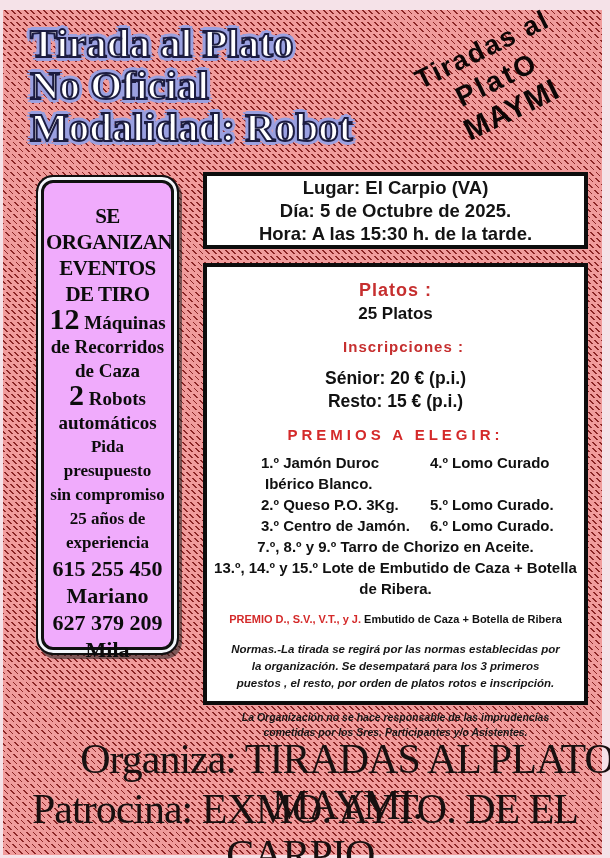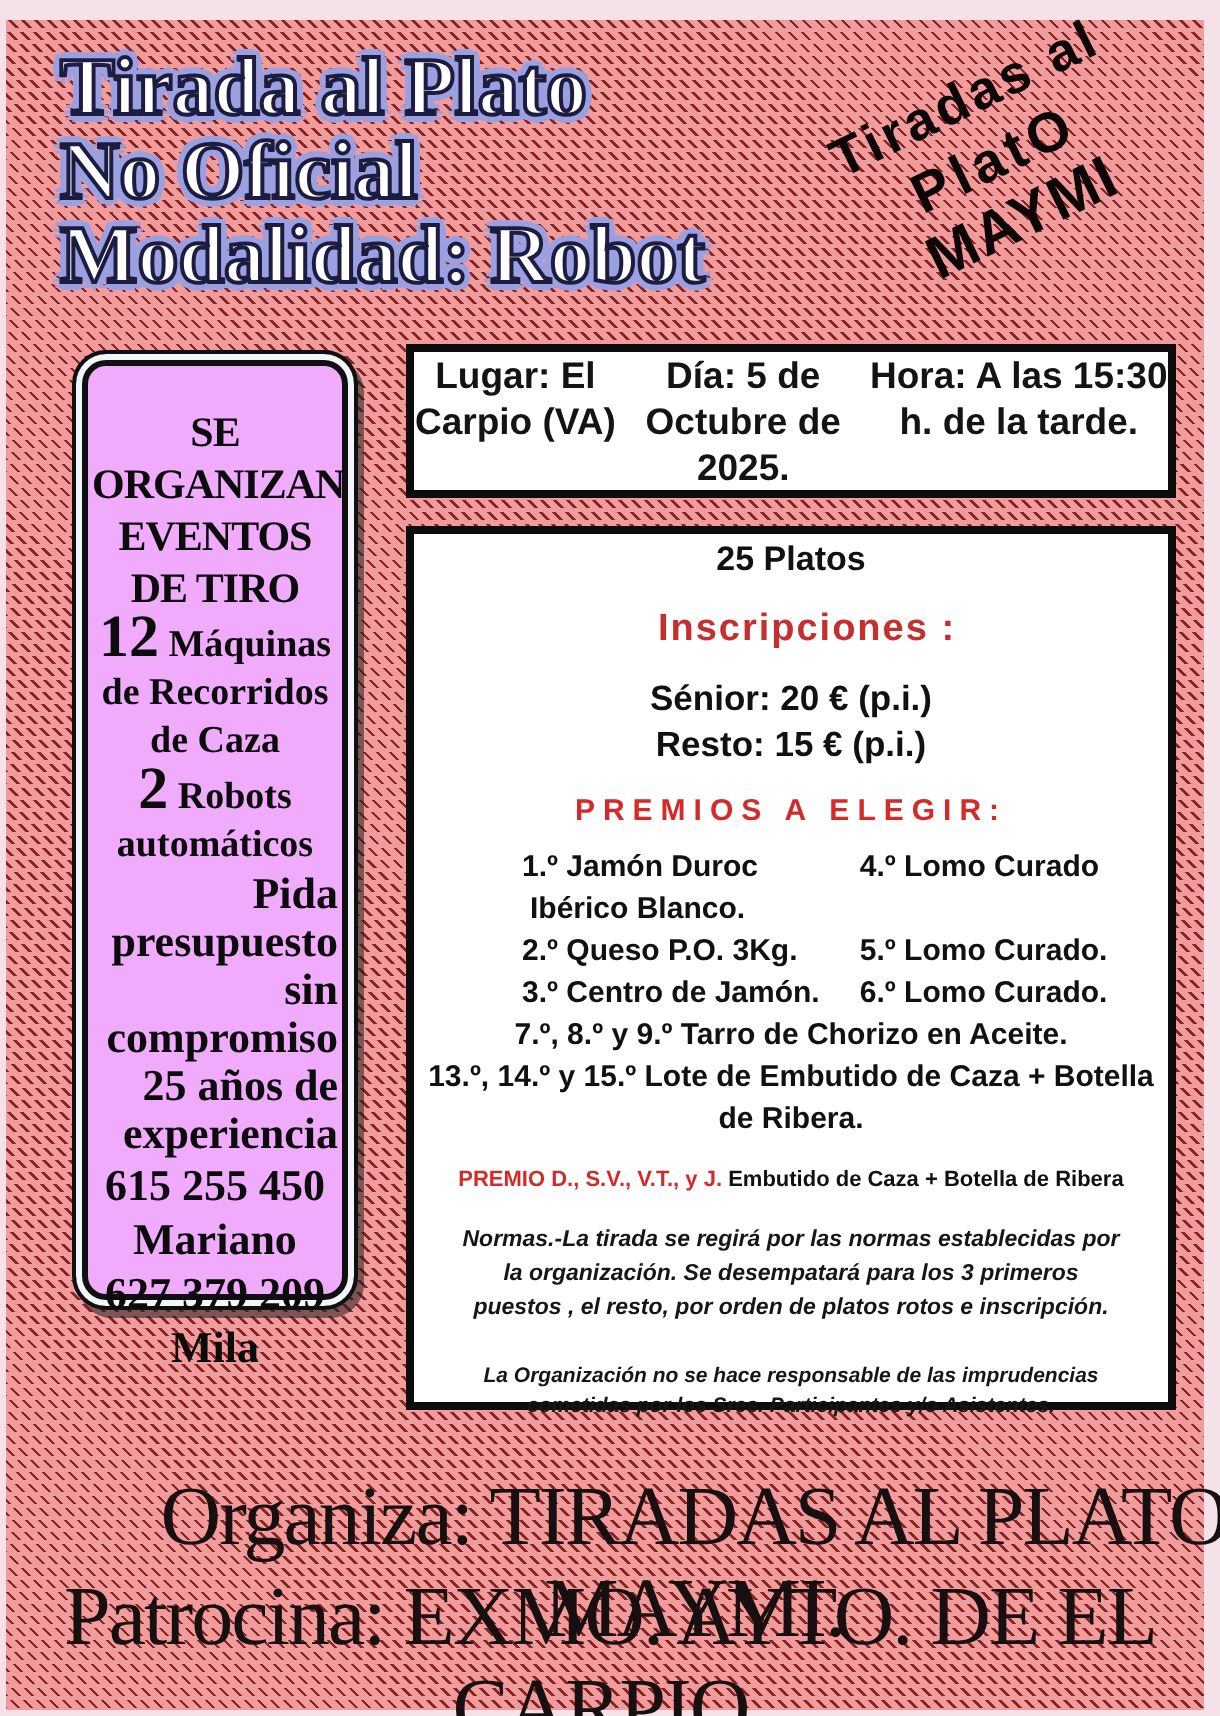--- a/index.html
+++ b/index.html
@@ -53,41 +53,41 @@
     box-sizing:border-box;
     display:flex;flex-direction:column;justify-content:space-between;
     padding:26px 8px 24px 8px;
     text-align:center;
     font-family:"Liberation Serif",serif;
     font-weight:bold;color:#0c0c0c;
   }
   .sb-head{font-size:21px;line-height:26px;letter-spacing:-0.5px;}
   .sb-feature{font-size:19px;line-height:24px;}
   .sb-feature .big{font-size:30px;}
-  .sb-note{font-size:22px;line-height:24px;text-align:right;}
+  .sb-note{font-size:17px;line-height:24px;}
   .sb-phone{font-size:22px;line-height:27px;}
   
   .infobox{
     position:absolute;left:203px;top:172px;width:385px;height:77px;
     background:#ffffff;border:4px solid #0d0d0d;box-sizing:border-box;
-    display:flex;flex-direction:row;justify-content:center;
+    display:flex;flex-direction:column;justify-content:center;
     text-align:center;color:#141414;
     font-weight:bold;font-size:18.5px;line-height:23px;
   }
   
   .mainbox{
     position:absolute;left:203px;top:263px;width:385px;height:442px;
     background:#ffffff;border:4px solid #0d0d0d;box-sizing:border-box;
     text-align:center;color:#111;
     font-weight:bold;
   }
   .red{color:#c62f2f;}
   .mb-platos{margin-top:13px;font-size:18px;letter-spacing:1px;}
   .mb-platos-v{margin-top:3px;font-size:17px;color:#111;}
-  .mb-insc{margin-top:14px;font-size:19px;letter-spacing:1px;padding-left:16px;}
+  .mb-insc{margin-top:14px;font-size:15px;letter-spacing:1px;padding-left:16px;}
   .mb-price{margin-top:12px;font-size:17.5px;line-height:23px;}
   .mb-premios{margin-top:13px;font-size:15px;letter-spacing:4px;color:#d42a2a;}
   .prizes{
     margin-top:9px;display:grid;grid-template-columns:57% 43%;
     font-size:15px;line-height:21px;text-align:left;
   }
   .prizes .lc{padding-left:54px;}
   .prizes .lc.indent{padding-left:58px;}
   .prizes .rc{padding-left:8px;}
   .prizes-full{font-size:15px;line-height:21px;text-align:center;}
@@ -162,20 +162,21 @@
     </div>
   </div>
 
   <div class="infobox">
     <div>Lugar: El Carpio (VA)</div>
     <div>Día: 5 de Octubre de 2025.</div>
     <div>Hora: A las 15:30 h. de la tarde.</div>
   </div>
 
   <div class="mainbox">
+    <div class="mb-platos red">Platos :</div>
     <div class="mb-platos-v">25 Platos</div>
     <div class="mb-insc red">Inscripciones :</div>
     <div class="mb-price">
       <div>Sénior: 20 € (p.i.)</div>
       <div>Resto: 15 € (p.i.)</div>
     </div>
     <div class="mb-premios">PREMIOS A ELEGIR:</div>
 
     <div class="prizes">
       <div class="lc">1.º Jamón Duroc</div>

